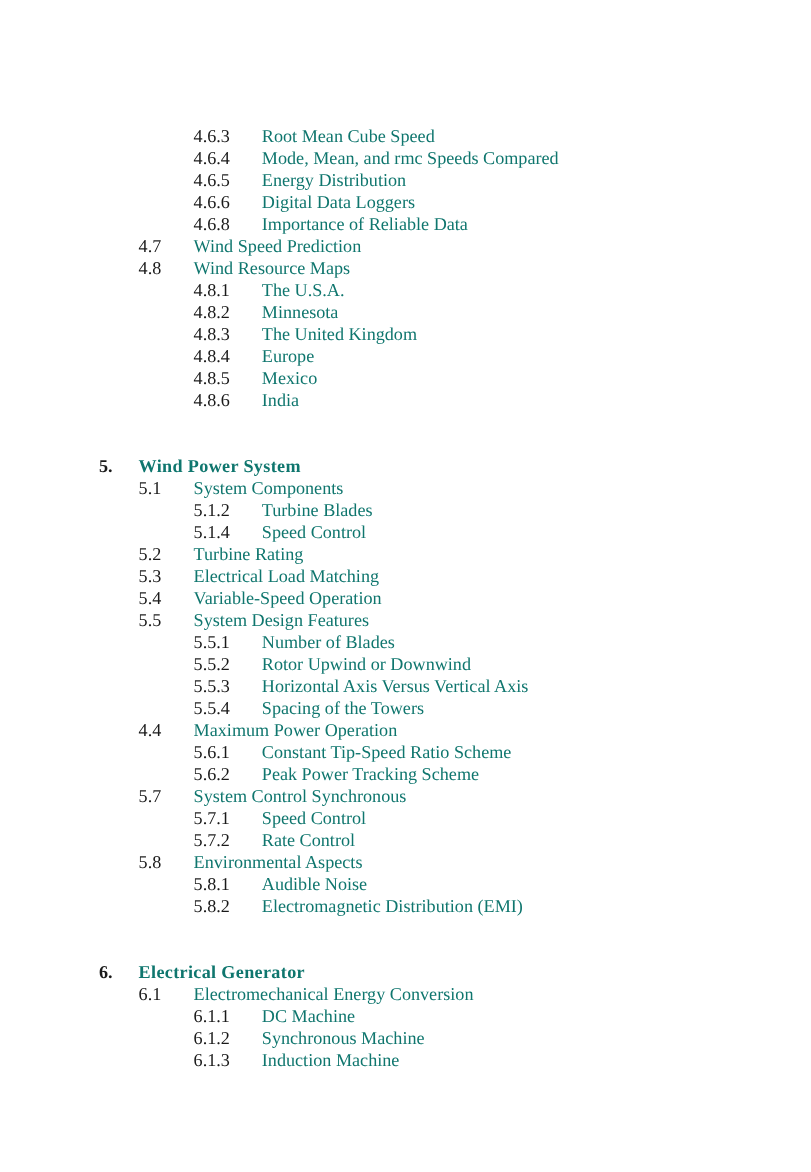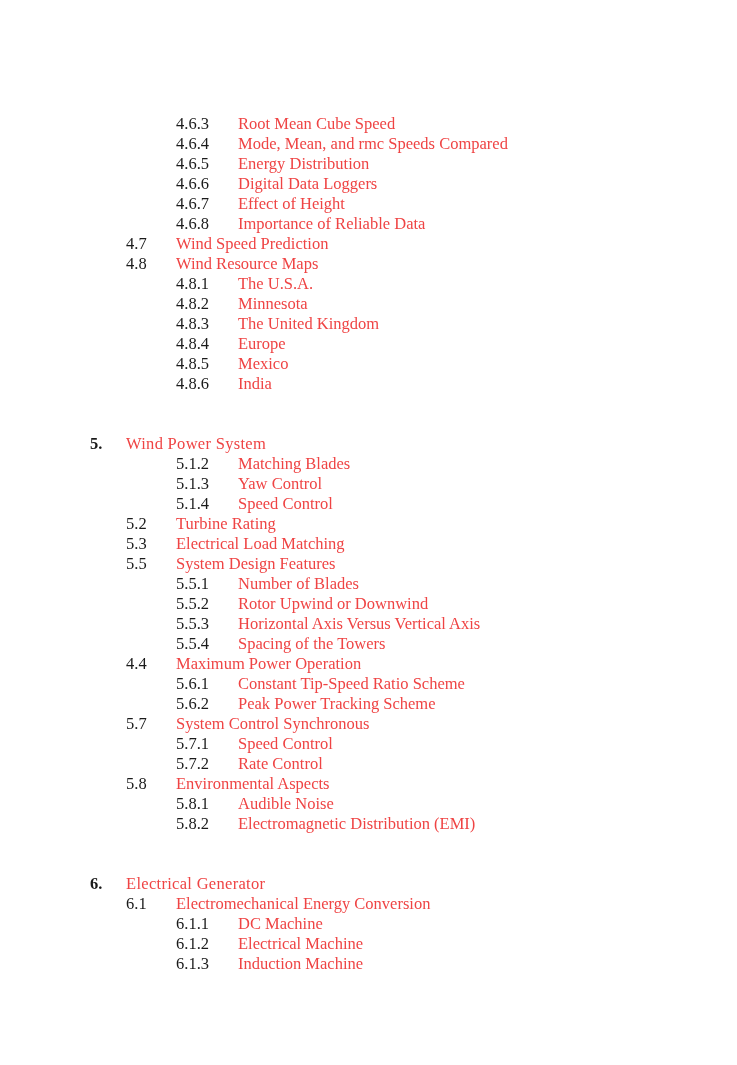--- a/index.html
+++ b/index.html
@@ -1,23 +1,23 @@
 <!DOCTYPE html>
 <html><head>
 <meta charset="utf-8">
 <style>
   html, body { margin:0; padding:0; background:#ffffff; }
   body { width:737px; height:1065px; position:relative; overflow:hidden;
          font-family:"Liberation Serif","DejaVu Serif",serif; font-size:16.5px; color:#1a1a1a; }
   .toc { position:absolute; left:0; top:114px; width:704px; }
   .row { position:relative; height:20px; line-height:20px; white-space:nowrap; }
   .num { position:absolute; color:#1a1a1a; }
-  .title { position:absolute; color:#ef4444; cursor:pointer; }
+  .title { position:absolute; color:#0f766e; cursor:pointer; }
   .lvl0 .num { left:90px; font-weight:bold; }
-  .lvl0 .title { left:126px; font-weight:normal; letter-spacing:0.3px; }
+  .lvl0 .title { left:126px; font-weight:bold; letter-spacing:0.3px; }
   .lvl1 .num { left:126px;text-align:center; }
   .lvl1 .title { left:176px; }
   .lvl2 .num { left:176px; }
   .lvl2 .title { left:238px; }
   .gap { height:40px; }
 </style>
 </head>
 <body>
 
 <div class="toc" id="toc">
@@ -29,24 +29,20 @@
       <span class="num">4.6.4</span>
       <a class="title">Mode, Mean, and rmc Speeds Compared</a>
     </div>
     <div class="row lvl2">
       <span class="num">4.6.5</span>
       <a class="title">Energy Distribution</a>
     </div>
     <div class="row lvl2">
       <span class="num">4.6.6</span>
       <a class="title">Digital Data Loggers</a>
-    </div>
-    <div class="row lvl2">
-      <span class="num">4.6.7</span>
-      <a class="title">Effect of Height</a>
     </div>
     <div class="row lvl2">
       <span class="num">4.6.8</span>
       <a class="title">Importance of Reliable Data</a>
     </div>
     <div class="row lvl1">
       <span class="num">4.7</span>
       <a class="title">Wind Speed Prediction</a>
     </div>
     <div class="row lvl1">
@@ -75,39 +71,43 @@
     </div>
     <div class="row lvl2">
       <span class="num">4.8.6</span>
       <a class="title">India</a>
     </div>
     <div class="gap"></div>
     <div class="row lvl0">
       <span class="num">5.</span>
       <a class="title">Wind Power System</a>
     </div>
+    <div class="row lvl1">
+      <span class="num">5.1</span>
+      <a class="title">System Components</a>
+    </div>
     <div class="row lvl2">
       <span class="num">5.1.2</span>
-      <a class="title">Matching Blades</a>
-    </div>
-    <div class="row lvl2">
-      <span class="num">5.1.3</span>
-      <a class="title">Yaw Control</a>
+      <a class="title">Turbine Blades</a>
     </div>
     <div class="row lvl2">
       <span class="num">5.1.4</span>
       <a class="title">Speed Control</a>
     </div>
     <div class="row lvl1">
       <span class="num">5.2</span>
       <a class="title">Turbine Rating</a>
     </div>
     <div class="row lvl1">
       <span class="num">5.3</span>
       <a class="title">Electrical Load Matching</a>
+    </div>
+    <div class="row lvl1">
+      <span class="num">5.4</span>
+      <a class="title">Variable-Speed Operation</a>
     </div>
     <div class="row lvl1">
       <span class="num">5.5</span>
       <a class="title">System Design Features</a>
     </div>
     <div class="row lvl2">
       <span class="num">5.5.1</span>
       <a class="title">Number of Blades</a>
     </div>
     <div class="row lvl2">
@@ -166,19 +166,19 @@
     <div class="row lvl1">
       <span class="num">6.1</span>
       <a class="title">Electromechanical Energy Conversion</a>
     </div>
     <div class="row lvl2">
       <span class="num">6.1.1</span>
       <a class="title">DC Machine</a>
     </div>
     <div class="row lvl2">
       <span class="num">6.1.2</span>
-      <a class="title">Electrical Machine</a>
+      <a class="title">Synchronous Machine</a>
     </div>
     <div class="row lvl2">
       <span class="num">6.1.3</span>
       <a class="title">Induction Machine</a>
     </div>
   </div>
 
 </body></html>

